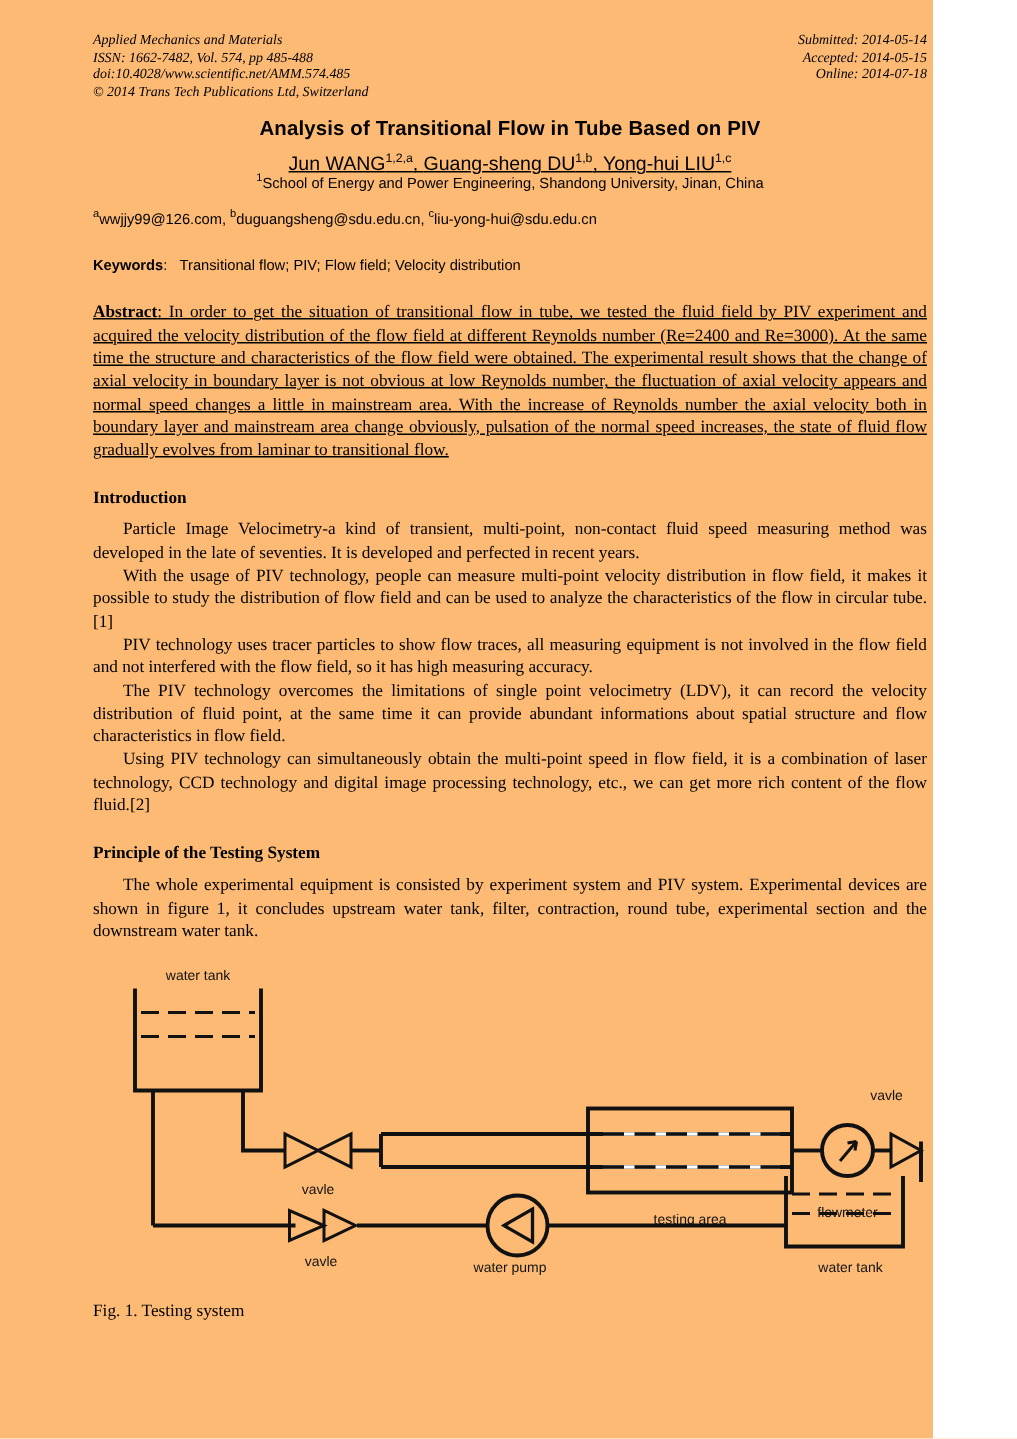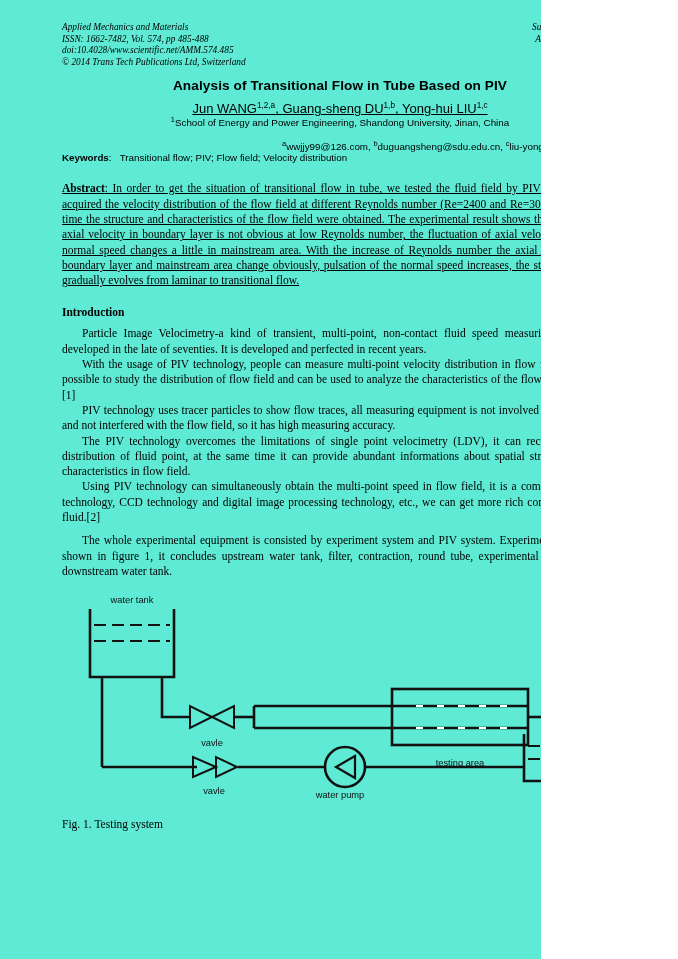--- a/index.html
+++ b/index.html
@@ -2,23 +2,23 @@
 <html><head>
 <meta charset="utf-8">
 <style>
   html, body {
     margin: 0;
     padding: 0;
     background: #ffffff;
   }
   .page {
     position: relative;
-    width: 541px;
+    width: 622px;
     height: 959px;
-    background: #5eead4;
+    background: #fdba74;
     overflow: hidden;
     font-family: "Liberation Serif", serif;
     color: #000000;
   }
   .content {
     position: absolute;
     left: 62px;
     top: 22px;
     width: 556px;
   }
@@ -65,32 +65,33 @@
     line-height: 14px;
   }
   .affil.second { margin-top: 9px; }
   .affil sup {
     font-size: 7.4px;
     vertical-align: super;
     line-height: 0;
   }
   .emails {
     margin-top: 11px;
-    text-align: right;
+    text-align: left;
     font-family: "Liberation Sans", sans-serif;
     font-size: 9.8px;
   }
   .emails sup {
     font-size: 7.4px;
     vertical-align: super;
     line-height: 0;
   }
 
   
   .keywords {
+    margin-top: 20px;
     font-family: "Liberation Sans", sans-serif;
     font-size: 9.8px;
   }
   .keywords .kw-label {
     font-weight: bold;
   }
   .keywords .kw-sep { }
 
   
   .abstract {
@@ -182,20 +183,21 @@
       <span class="ab-label">Abstract</span><span>:</span><span> In order to get the situation of transitional flow in tube, we tested the fluid field by PIV experiment and acquired the velocity distribution of the flow field at different Reynolds number (Re=2400 and Re=3000). At the same time the structure and characteristics of the flow field were obtained. The experimental result shows that the change of axial velocity in boundary layer is not obvious at low Reynolds number, the fluctuation of axial velocity appears and normal speed changes a little in mainstream area. With the increase of Reynolds number the axial velocity both in boundary layer and mainstream area change obviously, pulsation of the normal speed increases, the state of fluid flow gradually evolves from laminar to transitional flow.</span>
     </div>
 
     <div class="sec-head">Introduction</div>
     <p class="body first">Particle Image Velocimetry-a kind of transient, multi-point, non-contact fluid speed measuring method was developed in the late of seventies. It is developed and perfected in recent years.</p>
     <p class="body">With the usage of PIV technology, people can measure multi-point velocity distribution in flow field, it makes it possible to study the distribution of flow field and can be used to analyze the characteristics of the flow in circular tube.[1]</p>
     <p class="body">PIV technology uses tracer particles to show flow traces, all measuring equipment is not involved in the flow field and not interfered with the flow field, so it has high measuring accuracy.</p>
     <p class="body">The PIV technology overcomes the limitations of single point velocimetry (LDV), it can record the velocity distribution of fluid point, at the same time it can provide abundant informations about spatial structure and flow characteristics in flow field.</p>
     <p class="body">Using PIV technology can simultaneously obtain the multi-point speed in flow field, it is a combination of laser technology, CCD technology and digital image processing technology, etc., we can get more rich content of the flow fluid.[2]</p>
 
+    <div class="sec-head">Principle of the Testing System</div>
     <p class="body first">The whole experimental equipment is consisted by experiment system and PIV system. Experimental devices are shown in figure 1, it concludes upstream water tank, filter, contraction, round tube, experimental section and the downstream water tank.</p>
 
     <div class="figure">
       <svg width="556" height="220" viewBox="0 0 556 220">
         <g fill="none" stroke="#111111" stroke-width="2.6" stroke-linecap="butt">
 
           <g>
             <path d="M28,18 L28,86 L112,86 L112,18"></path>
             <line x1="32" y1="34" x2="108" y2="34" stroke-width="2" stroke-dasharray="12,6"></line>
             <line x1="32" y1="50" x2="108" y2="50" stroke-width="2" stroke-dasharray="12,6"></line>

